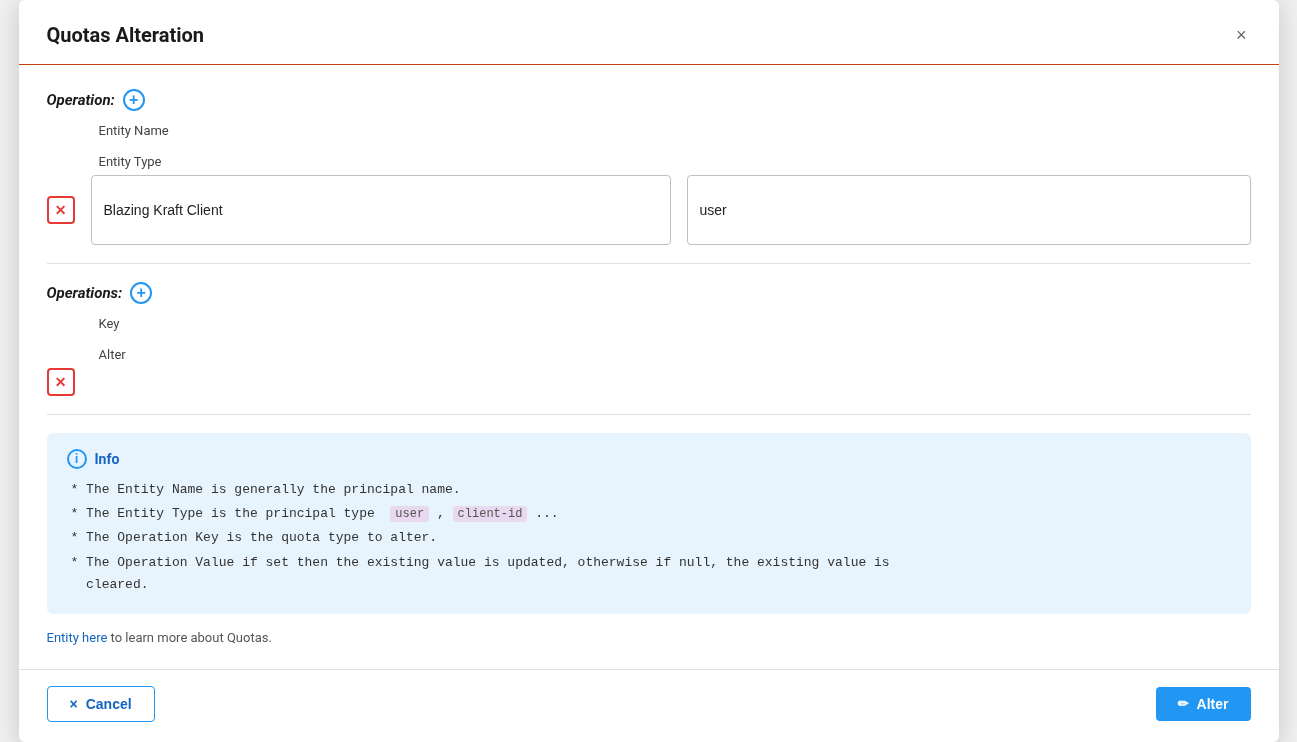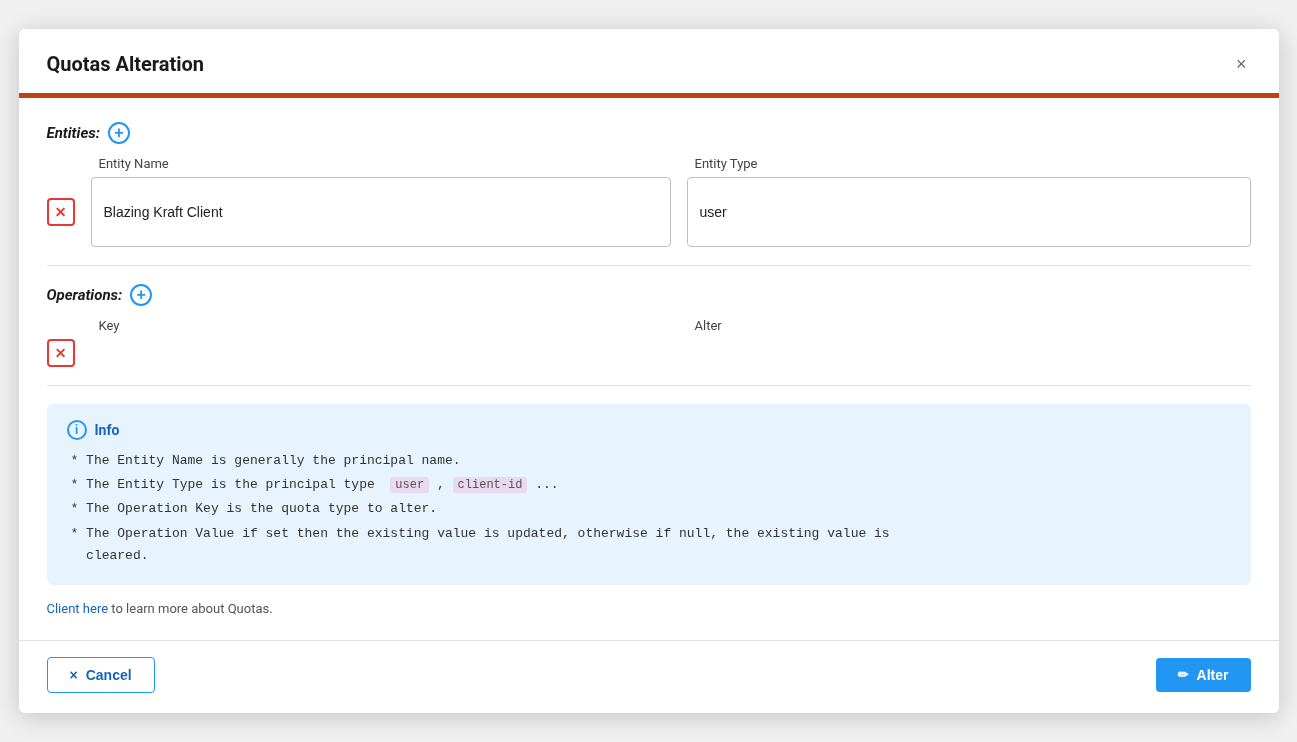--- a/index.html
+++ b/index.html
@@ -15,21 +15,21 @@
     .modal {
       background: #fff;
       border-radius: 6px;
       box-shadow: 0 4px 24px rgba(0,0,0,0.18);
       width: 1260px;
       padding: 0;
       position: relative;
     }
     .modal-header {
       padding: 22px 28px 16px 28px;
-      border-bottom: 5px solid #c2410c;
+      border-bottom: 1px solid #c2410c;
       display: flex;
       align-items: center;
       justify-content: space-between;
     }
     .modal-title {
       font-size: 20px;
       font-weight: 700;
       color: #1a1a1a;
     }
     .close-btn {
@@ -67,20 +67,21 @@
       align-items: center;
       justify-content: center;
       font-weight: 700;
       line-height: 1;
     }
     .col-headers {
       display: flex;
       gap: 16px;
       margin-left: 52px;
       margin-bottom: 6px;
+      flex-direction: column;
     }
     .col-header-name {
       font-size: 13px;
       color: #444;
       width: 580px;
     }
     .col-header-type {
       font-size: 13px;
       color: #444;
       flex: 1;
@@ -232,21 +233,21 @@
 
 <div class="modal">
   <div class="modal-header">
     <span class="modal-title">Quotas Alteration</span>
     <button class="close-btn">×</button>
   </div>
 
   <div class="modal-body">
 
     <div class="section-label">
-      <span>Entities:</span>
+      <span>Operation:</span>
       <button class="add-btn">+</button>
     </div>
 
     <div class="col-headers">
       <span class="col-header-name">Entity Name</span>
       <span class="col-header-type">Entity Type</span>
     </div>
 
     <div class="entity-row">
       <button class="remove-btn">
@@ -285,21 +286,21 @@
       </div>
       <div class="info-body">
         <p>* The Entity Name is generally the principal name.</p>
         <p>* The Entity Type is the principal type &nbsp;<span class="inline-code">user</span> , <span class="inline-code">client-id</span> ...</p>
         <p>* The Operation Key is the quota type to alter.</p>
         <p>* The Operation Value if set then the existing value is updated, otherwise if null, the existing value is<br>&nbsp;&nbsp;cleared.</p>
       </div>
     </div>
 
     <div class="learn-more-text">
-      <a class="click-here-link" href="#">Client here</a>
+      <a class="click-here-link" href="#">Entity here</a>
       <span> to learn more about Quotas.</span>
     </div>
 
   </div>
 
   <div class="modal-footer">
     <button class="cancel-btn">
       <span>×</span>
       <span>Cancel</span>
     </button>

